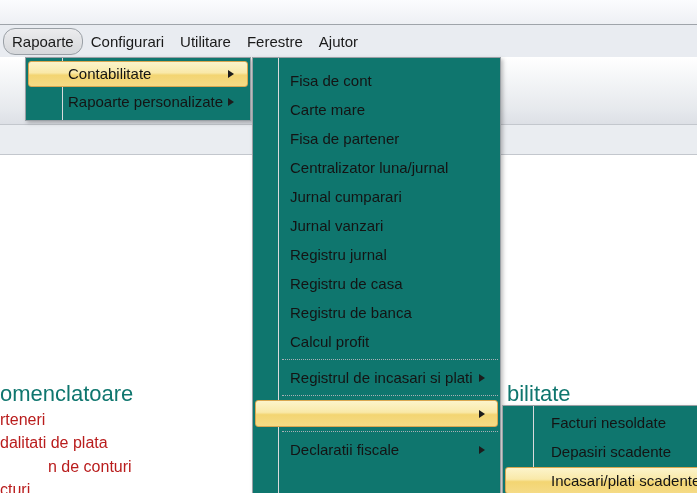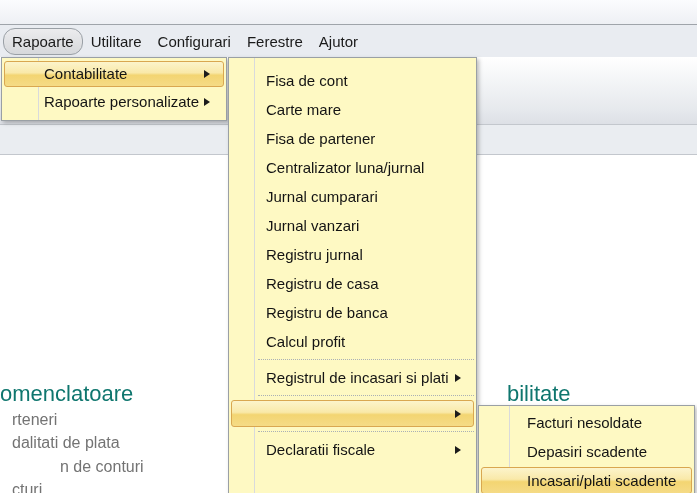--- a/index.html
+++ b/index.html
@@ -30,26 +30,26 @@
     background:linear-gradient(180deg,#ffffff,#e6e9ed 78%,#dde0e6);
   }
   .band2{
     position:absolute;left:0;top:124px;width:697px;height:31px;box-sizing:border-box;
     background:#eaedf1;border-top:1px solid #c3c7cd;border-bottom:1px solid #c3c7cd;
   }
   .content{position:absolute;left:0;top:155px;width:697px;height:338px;background:#fff;}
   .heading{position:absolute;font-size:22px;color:#0f766e;white-space:nowrap;}
   .heading.hl-left{left:0;top:226px;}
   .heading.hl-right{left:507px;top:226px;}
-  .plink{position:absolute;left:12px;font-size:16px;color:#737373;white-space:nowrap;}
+  .plink{position:absolute;left:0;font-size:16px;color:#b91c1c;white-space:nowrap;}
 
   
   .menu{
-    position:absolute;background:#fef9c3;border:1px solid #9aa0a5;
-    box-shadow:2px 2px 4px rgba(0,0,0,.25);box-sizing:border-box;z-index:10;
+    position:absolute;background:#0f766e;border:1px solid #9aa0a5;
+    box-shadow:2px 2px 4px rgba(0,0,0,.25);box-sizing:border-box;z-index:10;margin-left:24px;
   }
   .gutterline{position:absolute;top:0;bottom:0;width:1px;background:#d9dadc;}
   .mi{position:relative;font-size:15px;color:#141414;white-space:nowrap;cursor:default;}
   .mi .lbl{position:relative;z-index:1;}
   .mi.hl::before{
     content:"";position:absolute;left:2px;right:2px;top:1px;bottom:1px;z-index:0;
     border:1px solid #d9a750;border-radius:3px;
     background:linear-gradient(180deg,#fcf4cb 0%,#f9e9a9 45%,#f3d572 55%,#f5db86 100%);
   }
   .arrow{
@@ -73,22 +73,22 @@
 </style>
 </head>
 <body>
 
 <div class="screen">
 
   <div class="window-top"></div>
 
   <div class="menubar">
     <div class="mb-item open">Rapoarte</div>
+    <div class="mb-item">Configurari</div>
     <div class="mb-item">Utilitare</div>
-    <div class="mb-item">Configurari</div>
     <div class="mb-item">Ferestre</div>
     <div class="mb-item">Ajutor</div>
   </div>
 
   <div class="toolbar-band"></div>
   <div class="band2"></div>
 
   <div class="content">
     <div class="heading hl-left">omenclatoare</div>
     <div class="plink" style="top:256px;">rteneri</div>

